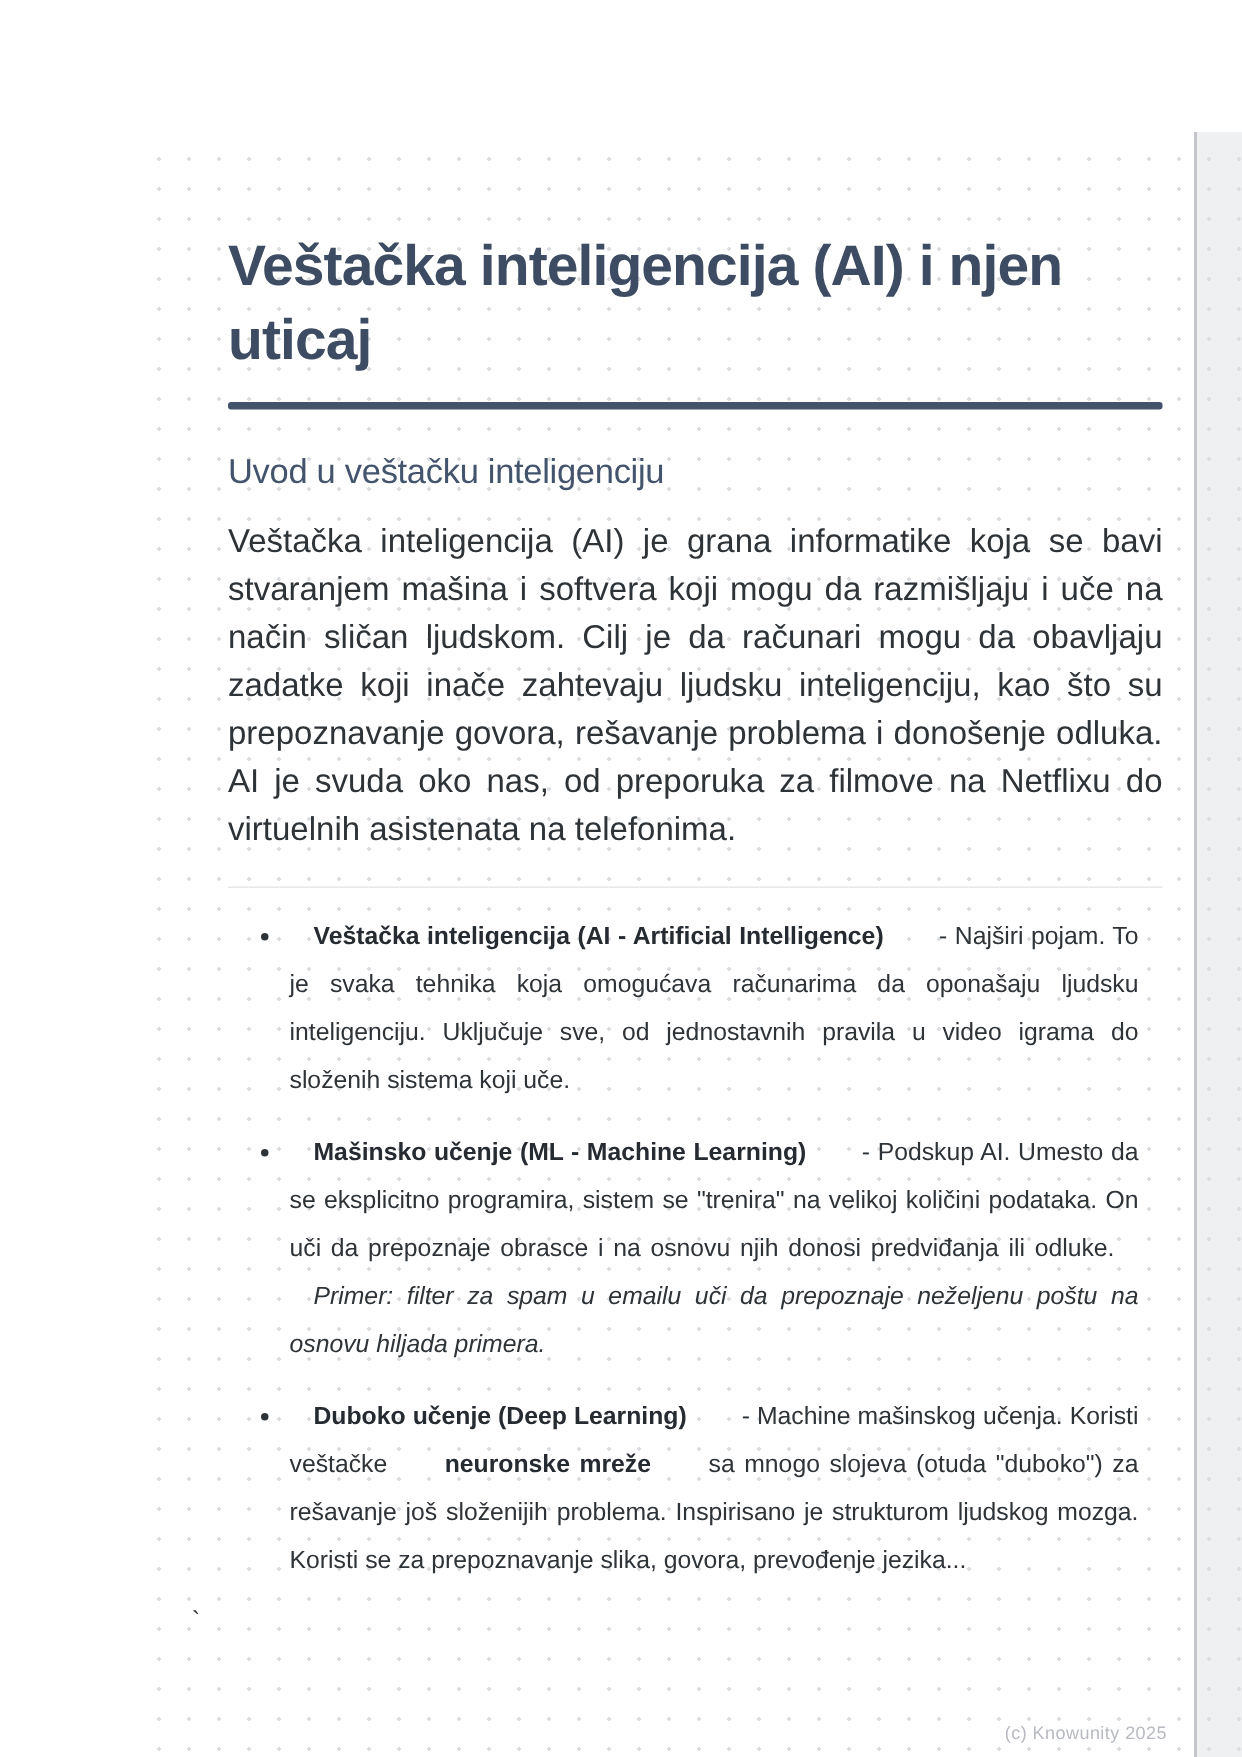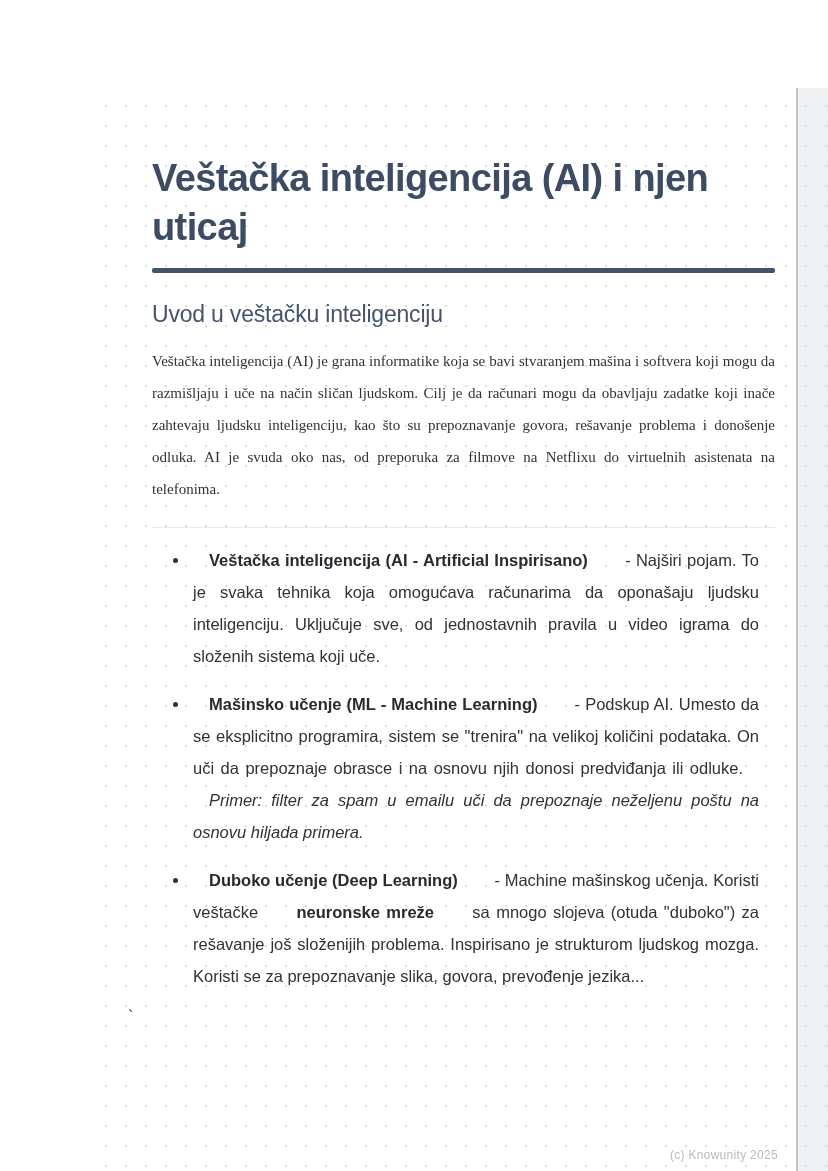--- a/index.html
+++ b/index.html
@@ -49,26 +49,25 @@
   h2.section-heading {
     font-size: 23px;
     line-height: 30px;
     font-weight: 400;
     letter-spacing: -0.2px;
     color: #44546c;
     margin-top: 26px;
   }
 
   p.body-text {
-    font-size: 15px;
+    font-size: 22px;
     line-height: 32px;
     color: #2e3338;
     text-align: justify;
     margin-top: 10px;
-    font-family: Liberation Serif, serif;
   }
 
   .section-divider {
     height: 1px;
     background: #e7e8ea;
     margin-top: 22px;
     margin-bottom: 4px;
   }
 
   ul.term-list {
@@ -118,21 +117,21 @@
 
     <h2 class="section-heading">Uvod u veštačku inteligenciju</h2>
 
     <p class="body-text">Veštačka inteligencija (AI) je grana informatike koja se bavi stvaranjem mašina i softvera koji mogu da razmišljaju i uče na način sličan ljudskom. Cilj je da računari mogu da obavljaju zadatke koji inače zahtevaju ljudsku inteligenciju, kao što su prepoznavanje govora, rešavanje problema i donošenje odluka. AI je svuda oko nas, od preporuka za filmove na Netflixu do virtuelnih asistenata na telefonima.</p>
 
     <div class="section-divider"></div>
 
 
 
     <ul class="term-list">
-      <li><span class="seg-bold">Veštačka inteligencija (AI - Artificial Inspirisano)</span><span> - Najširi pojam. To je svaka tehnika koja omogućava računarima da oponašaju ljudsku inteligenciju. Uključuje sve, od jednostavnih pravila u video igrama do složenih sistema koji uče.</span></li>
+      <li><span class="seg-bold">Veštačka inteligencija (AI - Artificial Intelligence)</span><span> - Najširi pojam. To je svaka tehnika koja omogućava računarima da oponašaju ljudsku inteligenciju. Uključuje sve, od jednostavnih pravila u video igrama do složenih sistema koji uče.</span></li>
       <li><span class="seg-bold">Mašinsko učenje (ML - Machine Learning)</span><span> - Podskup AI. Umesto da se eksplicitno programira, sistem se "trenira" na velikoj količini podataka. On uči da prepoznaje obrasce i na osnovu njih donosi predviđanja ili odluke. </span><span class="seg-italic">Primer: filter za spam u emailu uči da prepoznaje neželjenu poštu na osnovu hiljada primera.</span></li>
       <li><span class="seg-bold">Duboko učenje (Deep Learning)</span><span> - Machine mašinskog učenja. Koristi veštačke </span><span class="seg-bold">neuronske mreže</span><span> sa mnogo slojeva (otuda "duboko") za rešavanje još složenijih problema. Inspirisano je strukturom ljudskog mozga. Koristi se za prepoznavanje slika, govora, prevođenje jezika...</span></li>
     </ul>
 
     <div class="stray-char">`</div>
 
   </div>
 </div>
 
 <div class="watermark">(c) Knowunity 2025</div>

